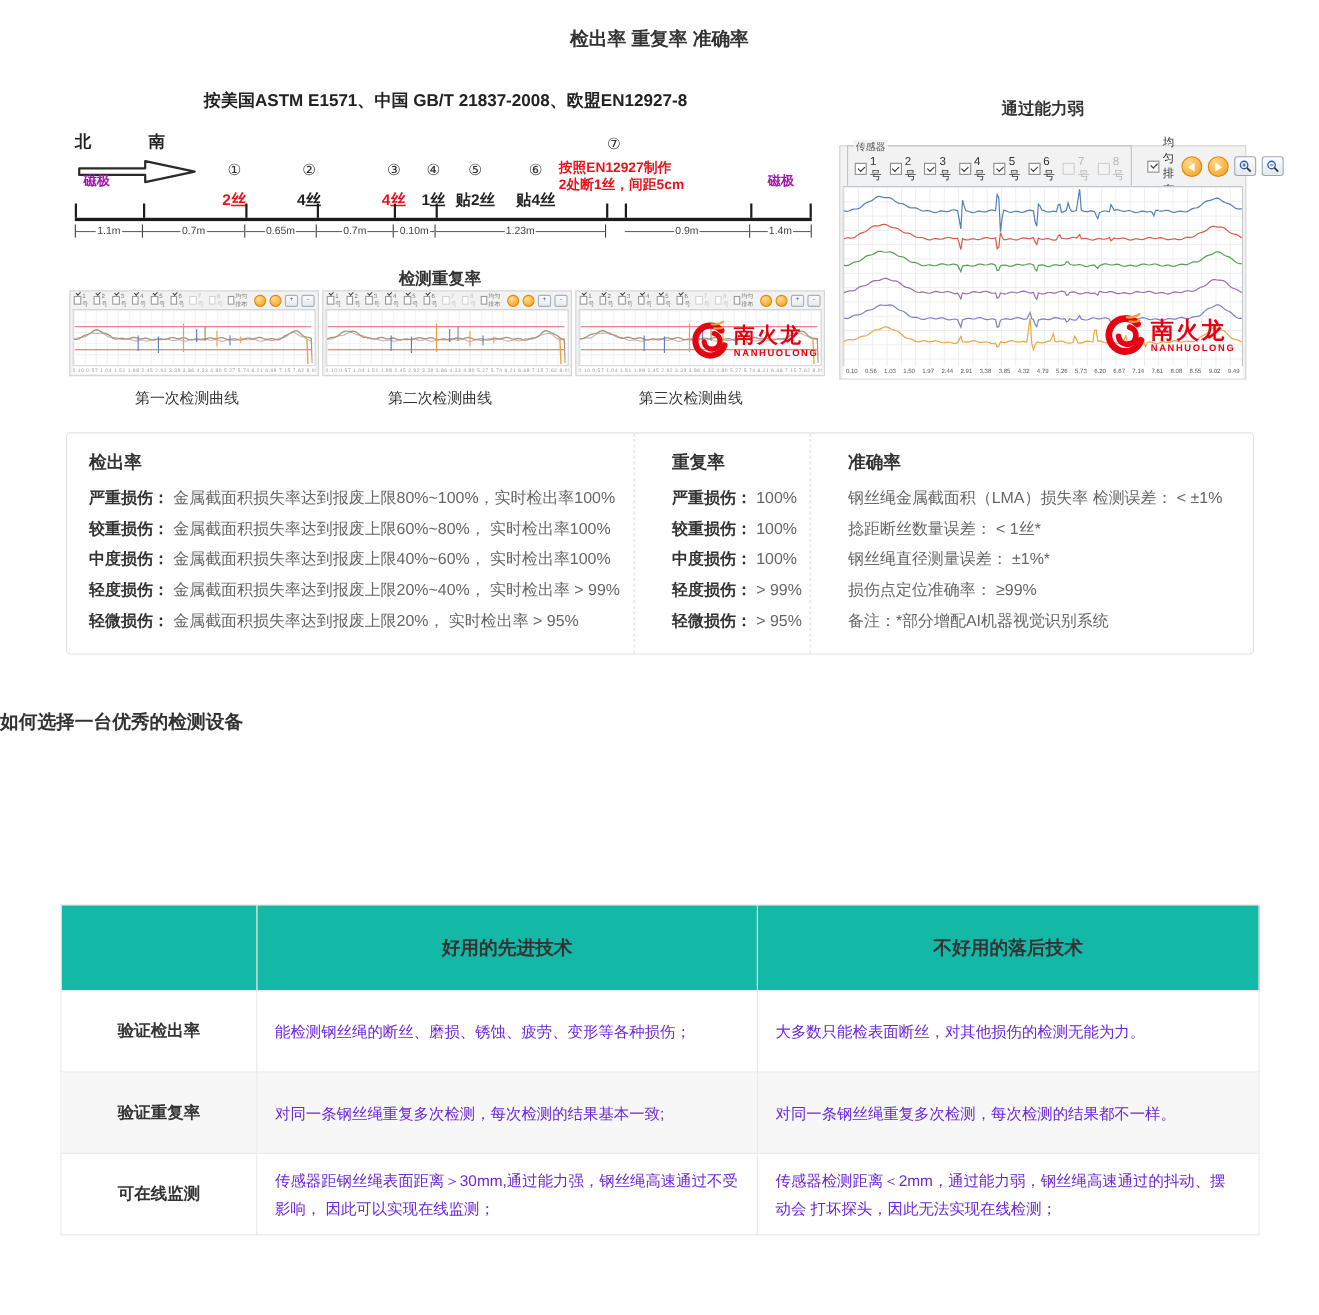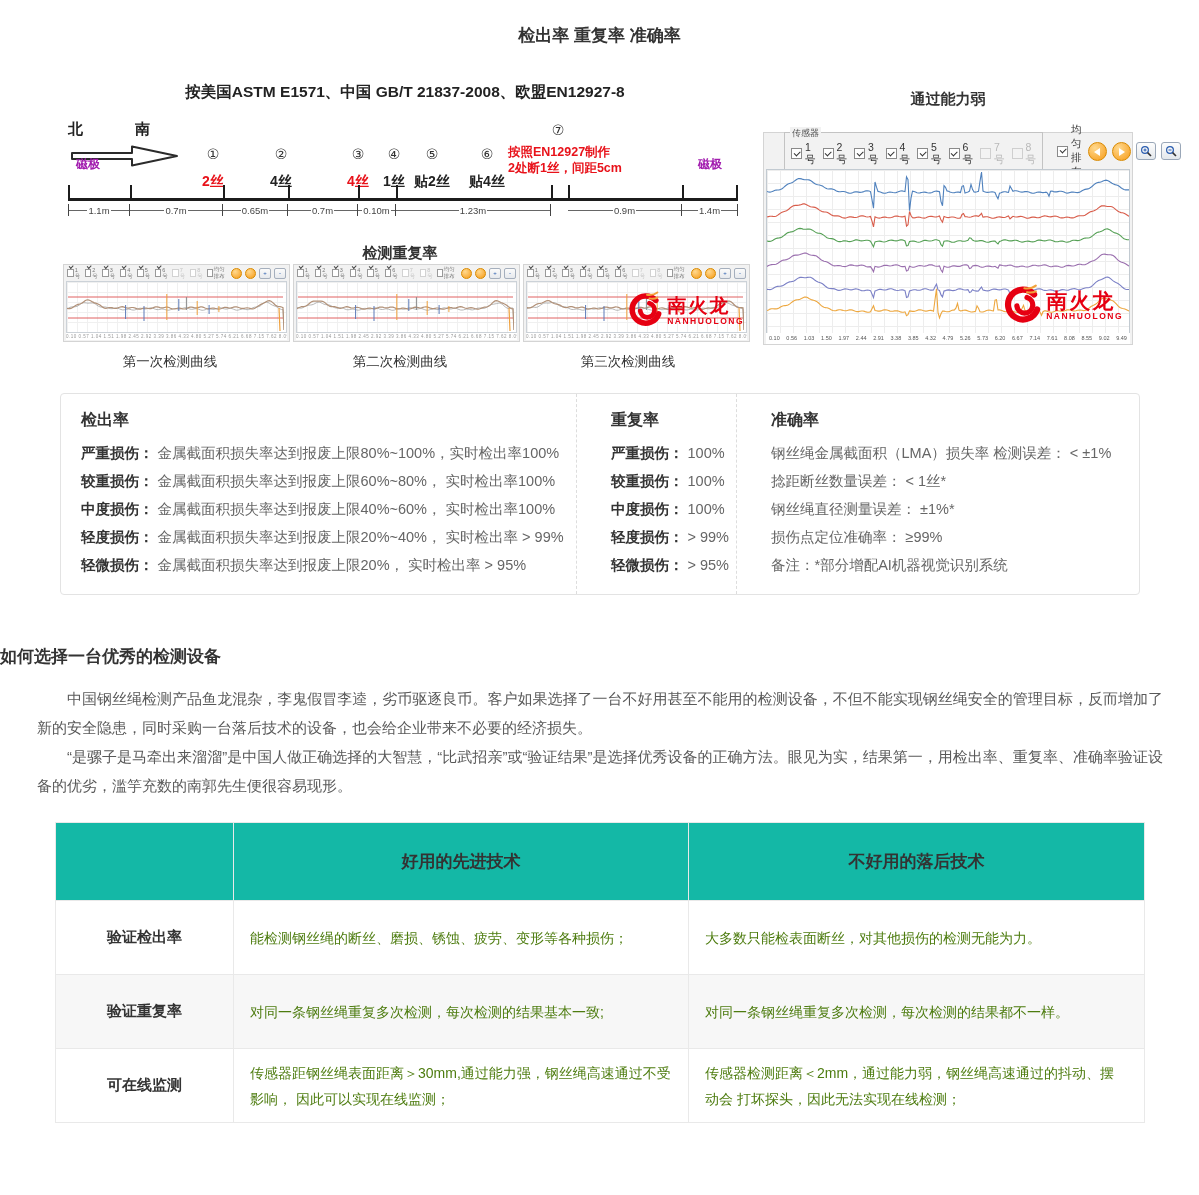--- a/index.html
+++ b/index.html
@@ -26,21 +26,21 @@
   .seg{display:flex;align-items:center;border-left:1.5px solid #444;border-right:1.5px solid #444;
        height:12px;box-sizing:border-box;}
   .seg+.seg{border-left:none;}
   .seg i{flex:1;height:1px;background:#666;}
   .seg b{font-weight:normal;font-size:9.5px;color:#444;padding:0 1px;white-space:nowrap;}
   .seg.gap{border:none;} .seg.gap i{background:transparent;}
 
   
   .panel{position:absolute;background:#f2f2f2;border:1px solid #d4d4d4;box-sizing:border-box;}
   .toolbar{display:flex;align-items:center;gap:6px;padding:4px 6px;height:36px;box-sizing:border-box;}
-  .group{position:relative;border:1px solid #c3c3c3;padding:8px 6px 3px 6px;display:flex;gap:7px;align-items:center;margin-left:14px;}
+  .group{position:relative;border:1px solid #c3c3c3;padding:8px 6px 3px 6px;display:flex;gap:7px;align-items:center;}
   .group>.glabel{position:absolute;top:-6px;left:5px;font-size:9px;color:#555;background:#f2f2f2;padding:0 2px;}
   .cb{display:inline-flex;align-items:center;gap:3px;font-size:10.5px;color:#333;}
   .cb i{width:11px;height:11px;border:1px solid #8a8a8a;background:#fff;position:relative;box-sizing:border-box;flex:none;}
   .cb.checked i::after{content:'';position:absolute;left:1.5px;top:1.5px;width:5px;height:2.5px;
       border-left:1.6px solid #333;border-bottom:1.6px solid #333;transform:rotate(-45deg);}
   .cb.disabled{color:#b8b8b8;} .cb.disabled i{border-color:#cfcfcf;background:#f3f3f3;}
   .tb-btns{margin-left:auto;display:flex;gap:5px;align-items:center;}
   .obtn{width:17px;height:17px;border-radius:50%;border:1px solid #d98a00;
         background:radial-gradient(circle at 35% 30%,#ffd98f,#f79b17);position:relative;}
   .obtn::after{content:'';position:absolute;top:5px;border-top:4px solid transparent;border-bottom:4px solid transparent;}
@@ -98,21 +98,21 @@
   .article{position:absolute;left:37px;top:684px;width:1126px;font-size:15px;line-height:29px;color:#595959;}
   .article p{margin:0;text-indent:2em;text-align:justify;}
 
   
   .cmp{position:absolute;left:55px;top:822px;width:1090px;border-collapse:collapse;table-layout:fixed;}
   .cmp th,.cmp td{border:1px solid #e9e9e9;box-sizing:border-box;}
   .cmp thead th{height:78px;background:#14b8a6;font-size:17px;color:#333;font-weight:bold;}
   .cmp tbody tr{height:74px;}
   .cmp tbody tr:nth-child(even){background:#f7f7f7;}
   .cmp tbody th{font-size:15px;color:#333;text-align:center;font-weight:bold;}
-  .cmp tbody td{font-size:14px;color:#4d7c0f;padding:10px 16px;line-height:26px;}
+  .cmp tbody td{font-size:14px;color:#6d28d9;padding:10px 16px;line-height:26px;}
 </style>
 </head>
 <body>
 
 <div class="page">
 
   <h1 class="title">检出率 重复率 准确率</h1>
 
   <div class="diagram">
     <div class="dg-title">
@@ -541,24 +541,20 @@
       <h3>准确率</h3>
       <div class="srow">钢丝绳金属截面积（LMA）损失率 检测误差：  &lt;  ±1%</div>
       <div class="srow">捻距断丝数量误差：  &lt;  1丝*</div>
       <div class="srow">钢丝绳直径测量误差： ±1%*</div>
       <div class="srow">损伤点定位准确率： ≥99%</div>
       <div class="srow">备注：*部分增配AI机器视觉识别系统</div>
     </div>
   </div>
 
   <div class="article-title">如何选择一台优秀的检测设备</div>
-  <div class="article">
-    <p>中国钢丝绳检测产品鱼龙混杂，李鬼假冒李逵，劣币驱逐良币。客户如果选择了一台不好用甚至不能用的检测设备，不但不能实现钢丝绳安全的管理目标，反而增加了新的安全隐患，同时采购一台落后技术的设备，也会给企业带来不必要的经济损失。</p>
-    <p>“是骡子是马牵出来溜溜”是中国人做正确选择的大智慧，“比武招亲”或“验证结果”是选择优秀设备的正确方法。眼见为实，结果第一，用检出率、重复率、准确率验证设备的优劣，滥竽充数的南郭先生便很容易现形。</p>
-  </div>
 
   <table class="cmp">
     <colgroup>
         <col style="width:178px">
         <col style="width:455px">
         <col>
       </colgroup>
     <thead>
       <tr>
         <th></th>

